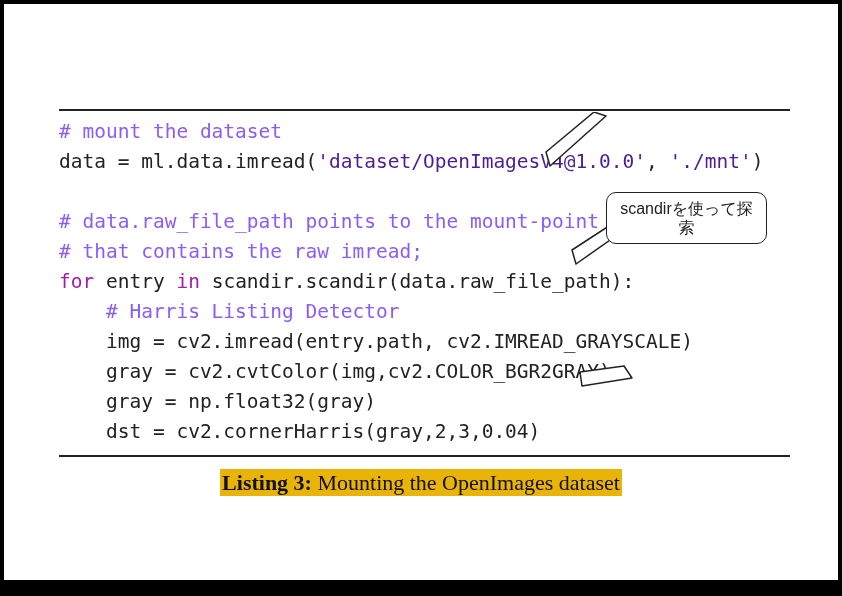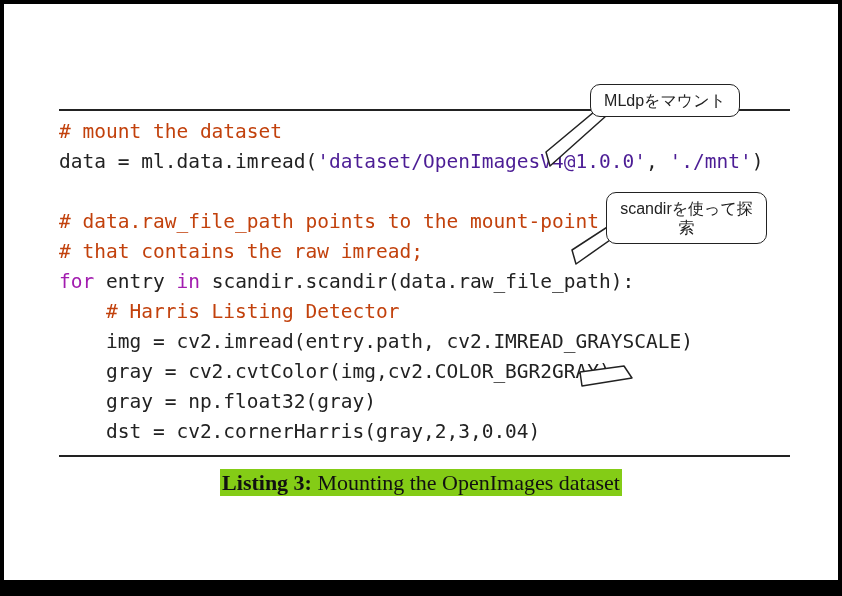--- a/index.html
+++ b/index.html
@@ -27,33 +27,33 @@
     top: 105px;
     border-top: 2px solid #222;
     border-bottom: 2px solid #222;
     padding: 6px 0 8px 0;
     font-family: "DejaVu Sans Mono", "Menlo", Consolas, monospace;
     font-size: 19.5px;
     line-height: 30px;
     color: #222;
     white-space: pre;
   }
-  .tok-comment { color: #c2410c; }
+  .tok-comment { color: #8b5cf6; }
   .tok-kw      { color: #a21caf; }
   .tok-str     { color: #4c1d95; }
   .caption {
     position: absolute;
     left: 0; right: 0;
     top: 466px;
     text-align: center;
     font-size: 22px;
     color: #111;
   }
   .caption .hl {
-    background: #84cc16;
+    background: #eab308;
     padding: 1px 2px;
   }
   .caption .lbl { font-weight: bold; }
 
   .callout {
     position: absolute;
     background: #fff;
     border: 1.5px solid #222;
     border-radius: 10px;
     padding: 6px 10px;
@@ -92,23 +92,20 @@
 <span>    gray = np.float32(gray)</span>
 <span>    dst = cv2.cornerHarris(gray,2,3,0.04)</span></div>
 
   <div class="caption">
     <span class="hl"><span class="lbl">Listing 3:</span><span> Mounting the OpenImages dataset</span></span>
   </div>
 
   <svg class="pointer" style="left:530px; top:108px; width:80px; height:60px;">
     <polygon points="60,0 72,4 16,54 12,40"></polygon>
   </svg>
-  <div class="callout" style="left:586px; top:80px; width:150px;">
-    <span>MLdpをマウント</span>
-  </div>
 
   <svg class="pointer" style="left:560px; top:216px; width:70px; height:50px;">
     <polygon points="54,0 66,6 12,44 8,30"></polygon>
   </svg>
   <div class="callout" style="left:602px; top:188px; width:161px;">
     <span>scandirを使って探索</span>
   </div>
 
   <svg class="pointer" style="left:572px; top:352px; width:60px; height:34px;">
     <polygon points="48,10 56,22 6,30 4,16"></polygon>

